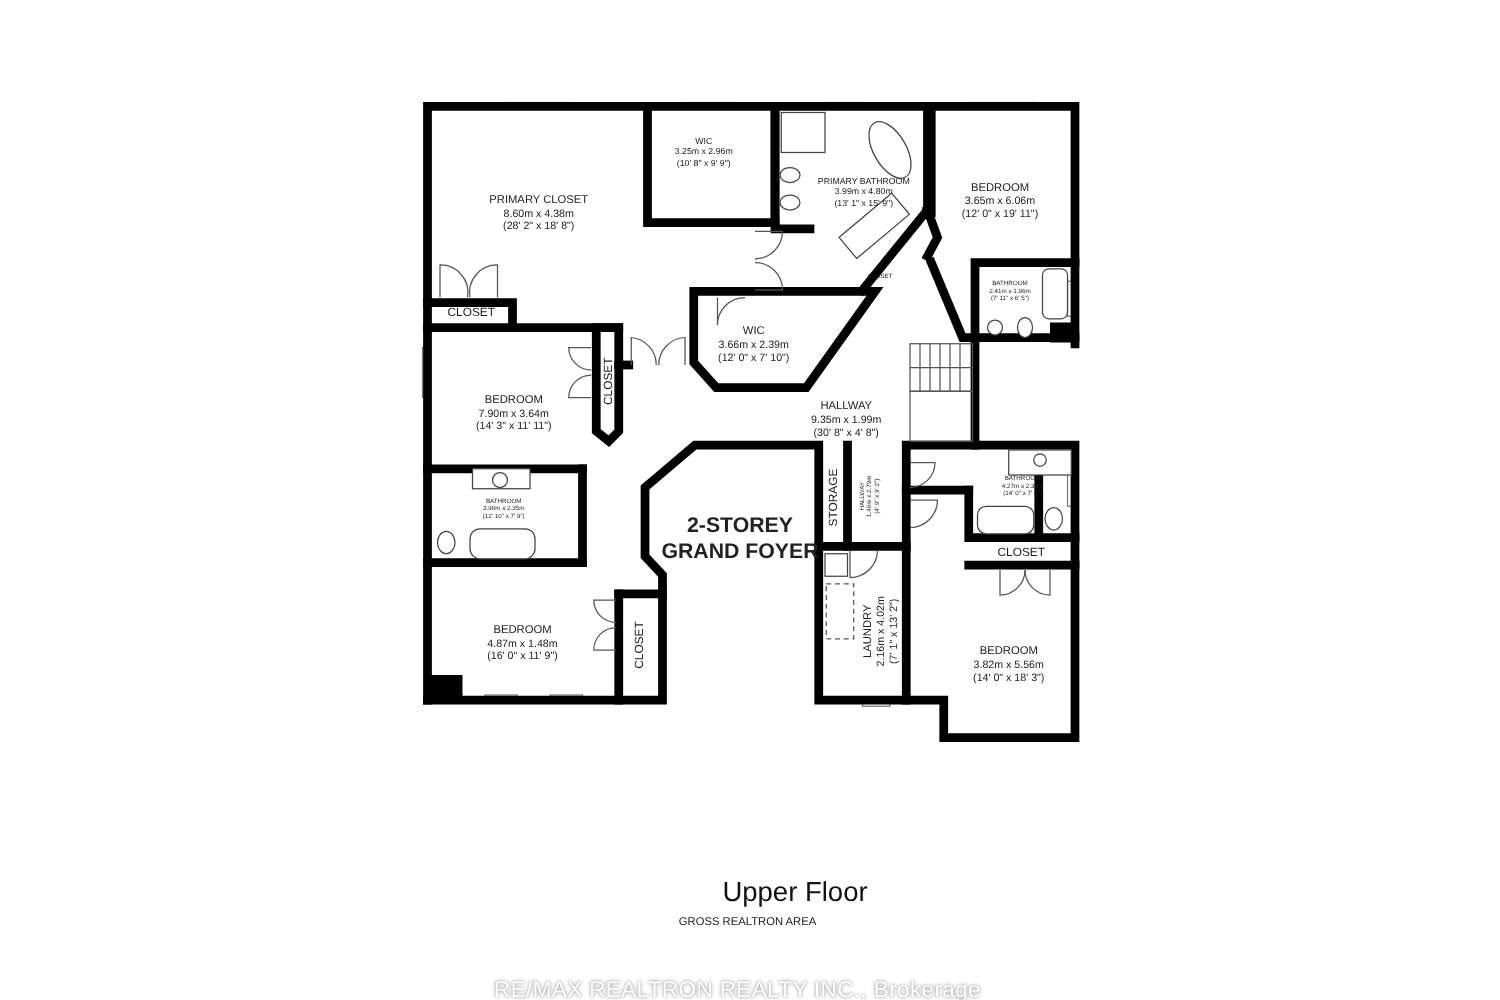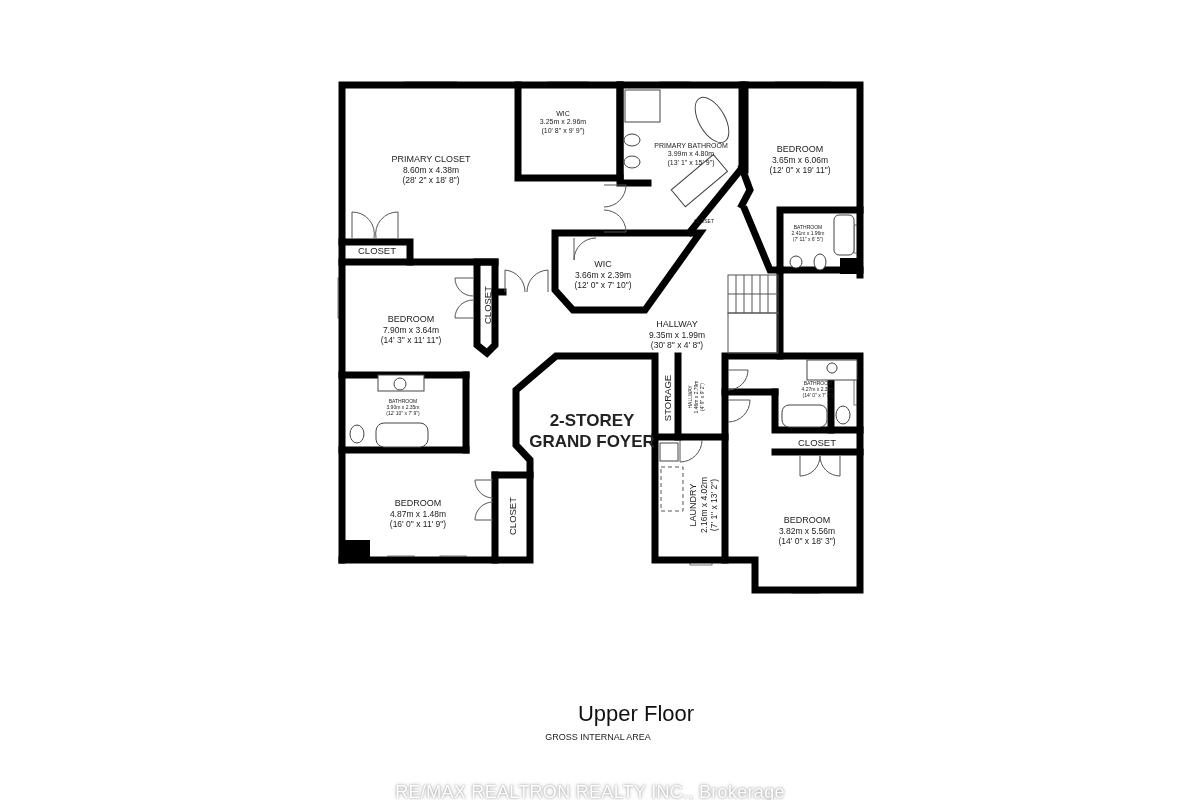--- a/index.html
+++ b/index.html
@@ -215,14 +215,14 @@
 </div>
 
 <div class="closet-lbl" style="left:377px;top:250px">CLOSET</div>
 <div class="closet-lbl" style="left:704px;top:221px;font-size:5px">CLOSET</div>
 <div class="closet-lbl rot" style="left:487px;top:305px">CLOSET</div>
 <div class="closet-lbl rot" style="left:512px;top:516px">CLOSET</div>
 <div class="closet-lbl" style="left:817px;top:442px">CLOSET</div>
 <div class="closet-lbl rot" style="left:667px;top:398px">STORAGE</div>
 
 <div class="title">Upper Floor</div>
-<div class="gia">GROSS INTERNAL AREA</div>
+<div class="gia">GROSS REALTRON AREA</div>
 <div class="watermark">RE/MAX REALTRON REALTY INC., Brokerage</div>
 
 </body></html>

